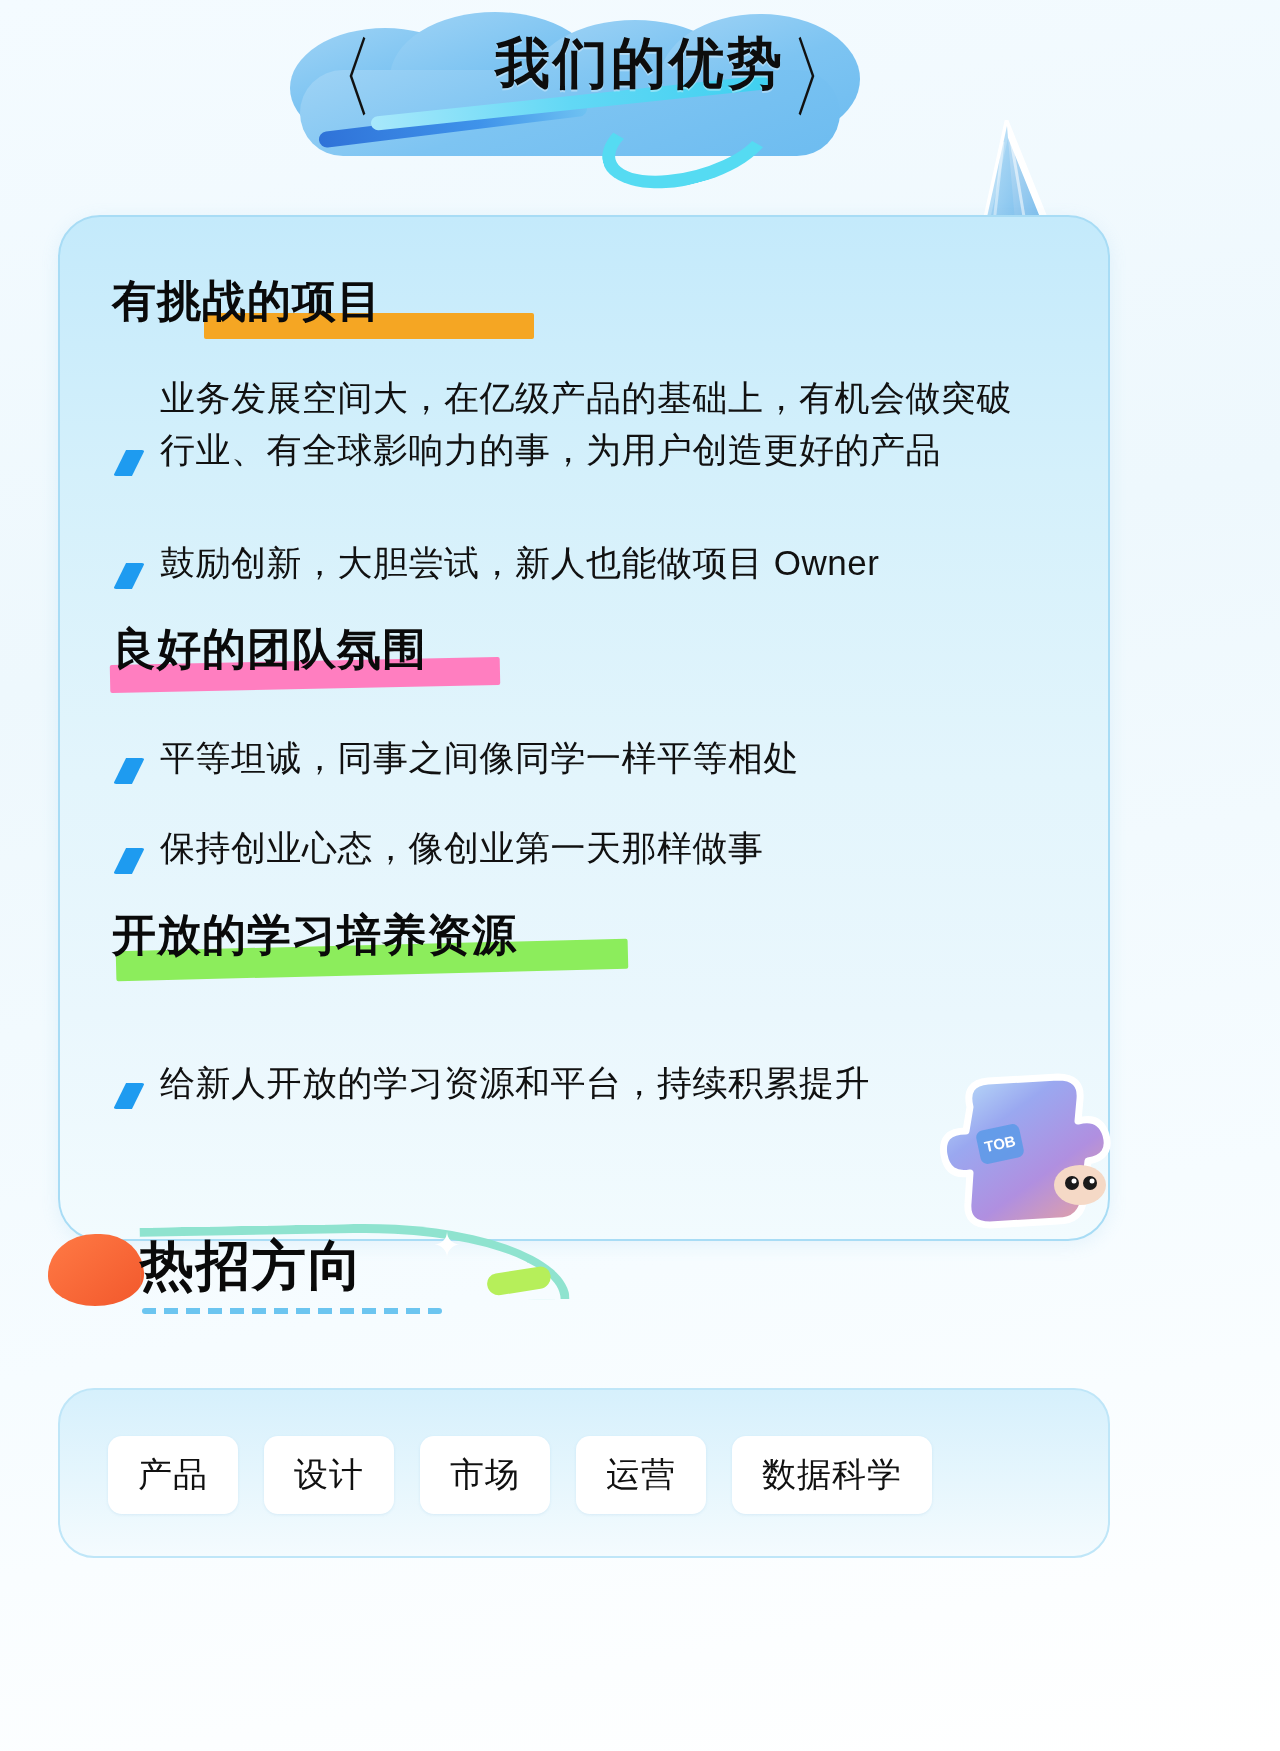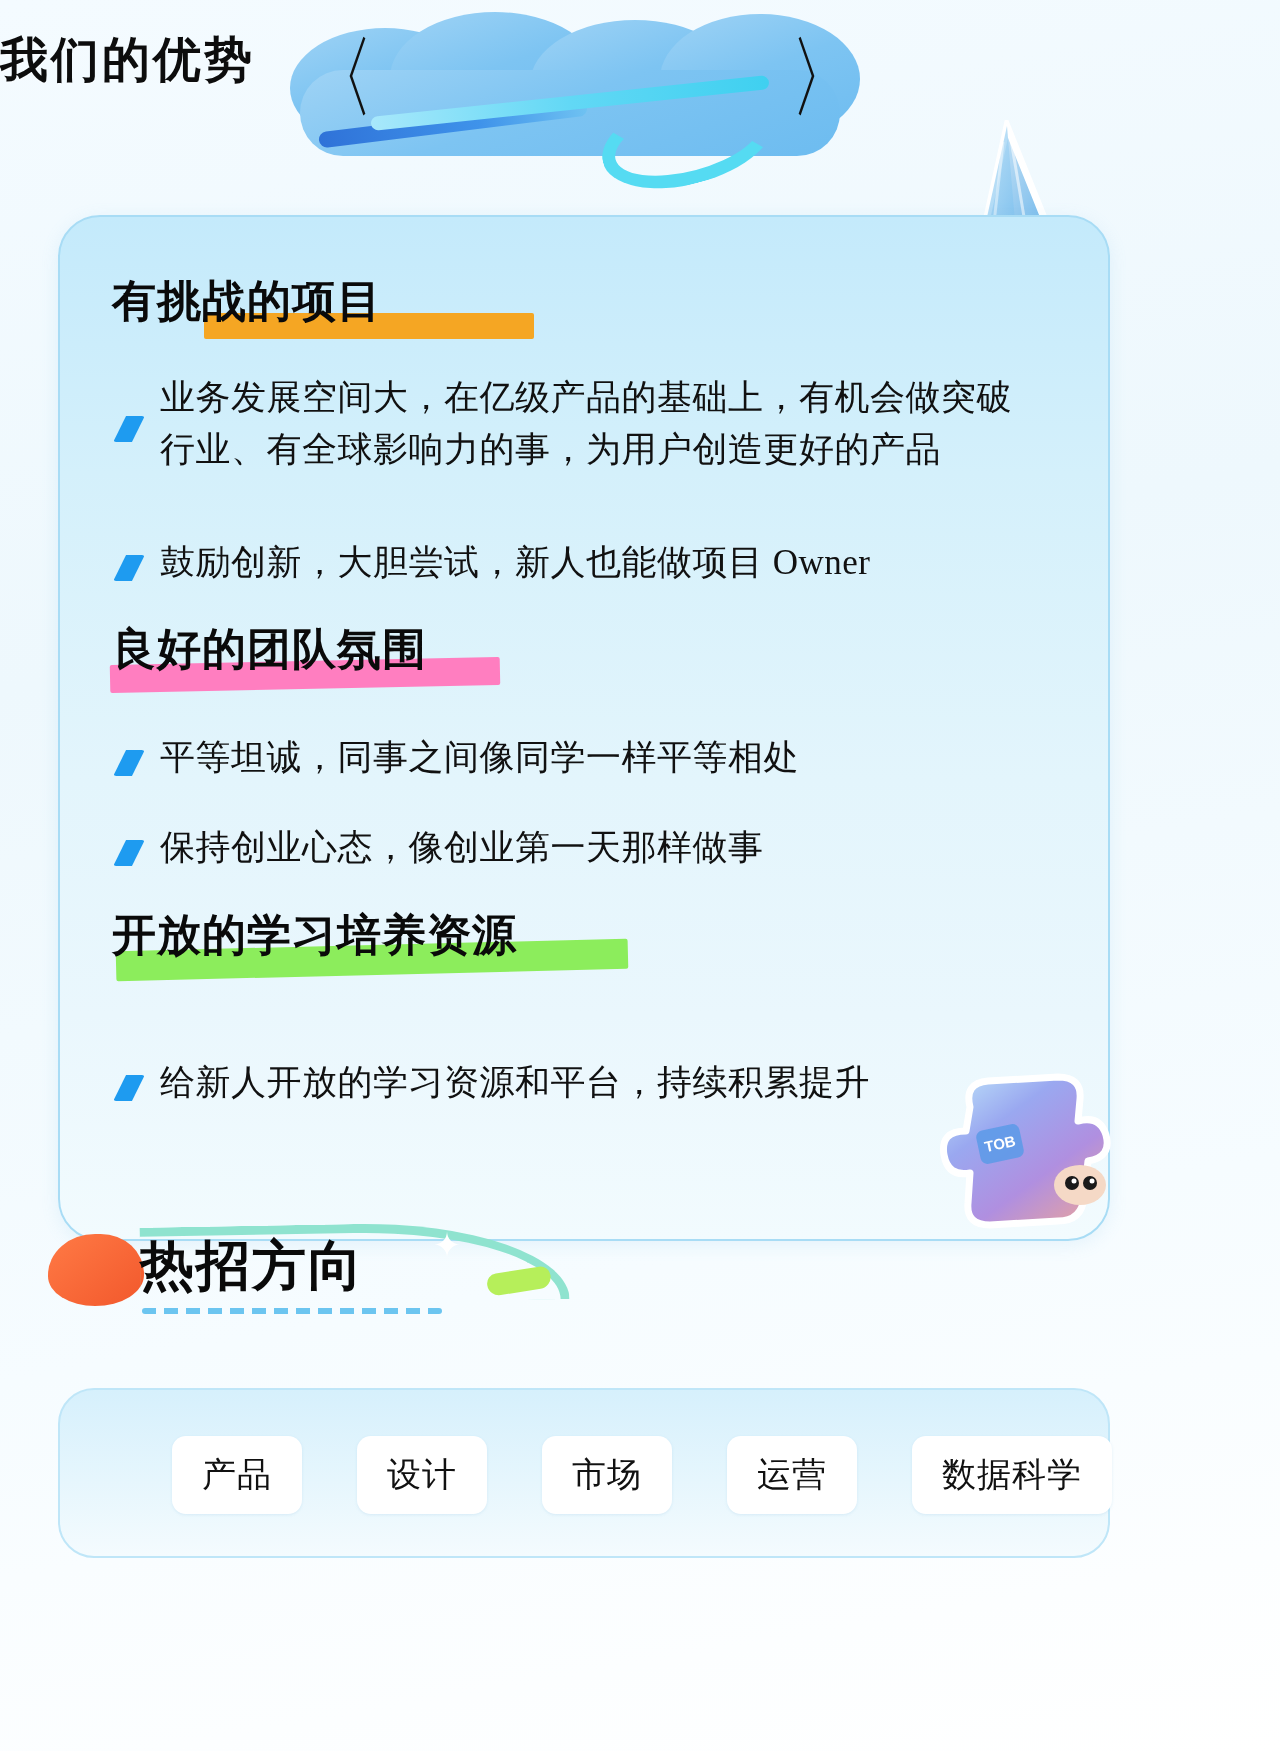--- a/index.html
+++ b/index.html
@@ -65,21 +65,22 @@
     border-radius: 50%;
     border-top-color: transparent;
     border-right-color: transparent;
     transform: rotate(-15deg);
   }
   .title-text {
     position: absolute;
     left: 0;
     top: 36px;
     width: 1280px;
-    font-size: 48px;
+    text-align: center;
+    font-size: 55px;
     font-weight: 900;
     color: #0d0d0d;
     letter-spacing: 3px;
     line-height: 1;
     text-shadow: 0 2px 0 rgba(255,255,255,.35);
   }
   .bracket {
     position: absolute;
     top: 44px;
     font-size: 66px;
@@ -118,22 +119,21 @@
     z-index: 0;
     border-radius: 2px;
   }
   .head-wrap { position: absolute; }
   .head-wrap .section-head { position: relative; z-index: 2; }
 
   
   .bullet-row {
     position: absolute;
     display: flex;
-    align-items: center;
-    font-family: Liberation Serif, serif;
+    align-items: flex-end;
   }
   .diamond {
     width: 26px;
     height: 26px;
     background: #1e9bf0;
     transform: skewX(-12deg) rotate(0deg);
     border-radius: 3px;
     flex: 0 0 auto;
     margin-top: 10px;
     margin-right: 18px;
@@ -247,22 +247,23 @@
     background: linear-gradient(180deg, #d6f0fc 0%, #e6f6fd 55%, #f4fbfe 100%);
   }
   .tag-row {
     position: absolute;
     left: 0;
     top: 0;
     width: 1052px;
     height: 170px;
     display: flex;
     align-items: center;
-    justify-content: flex-end;
-    gap: 55px;
+    justify-content: flex-start;
+    gap: 26px;
+    padding-left: 48px;
   }
   .tag-pill {
     background: #ffffff;
     border-radius: 14px;
     padding: 16px 30px;
     font-size: 34px;
     font-weight: 500;
     color: #111;
     letter-spacing: 1px;
     box-shadow: 0 1px 3px rgba(110,175,215,.18);

